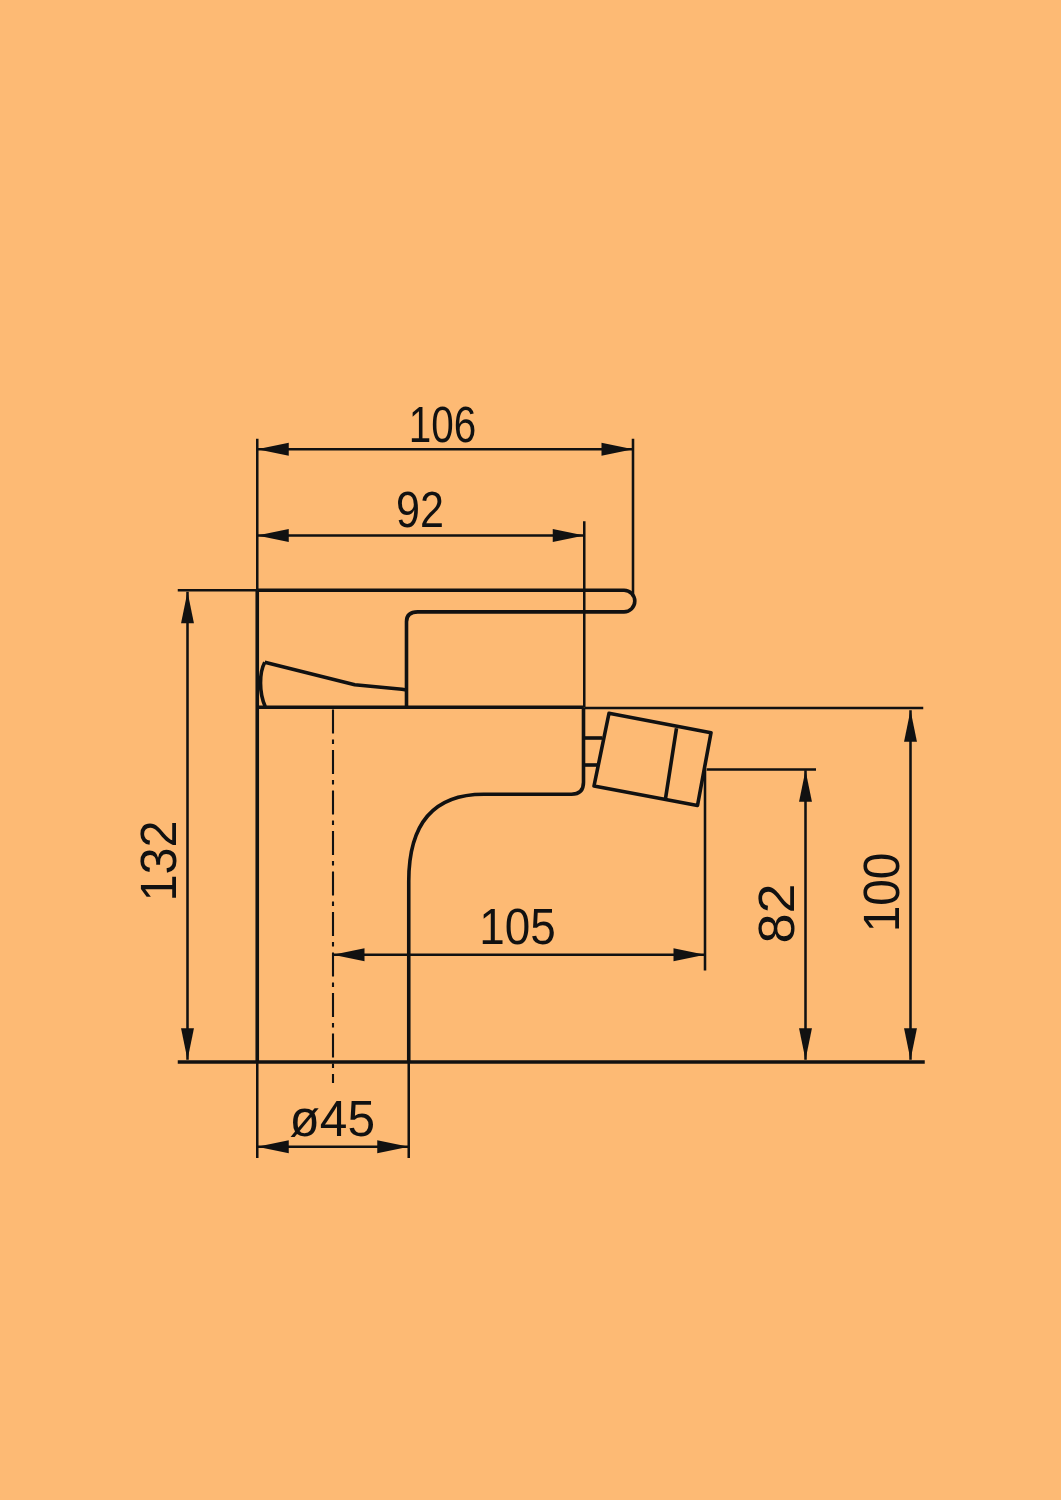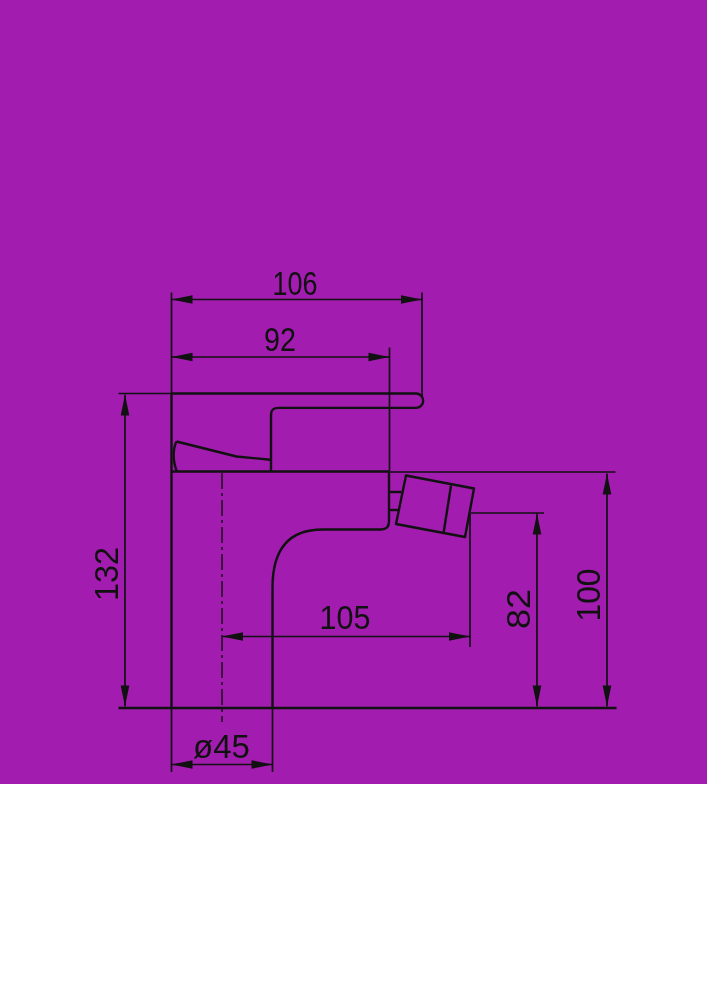--- a/index.html
+++ b/index.html
@@ -3,22 +3,22 @@
 <meta charset="utf-8">
 <style>
   html, body {
     margin: 0;
     padding: 0;
     background: #ffffff;
   }
   .canvas {
     position: relative;
     width: 707px;
-    height: 784px;
-    background: #a21caf;
+    height: 1000px;
+    background: #fdba74;
     overflow: hidden;
   }
   svg { display: block; }
   .part {
     fill: none;
     stroke: #111111;
     stroke-width: 2.4;
     stroke-linejoin: round;
     stroke-linecap: butt;
   }

